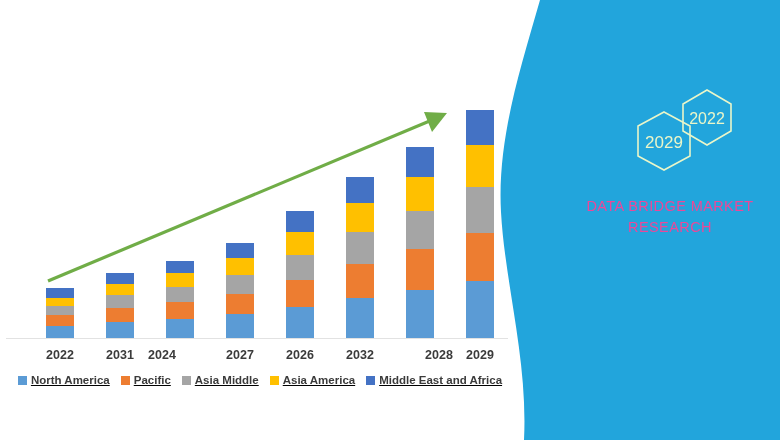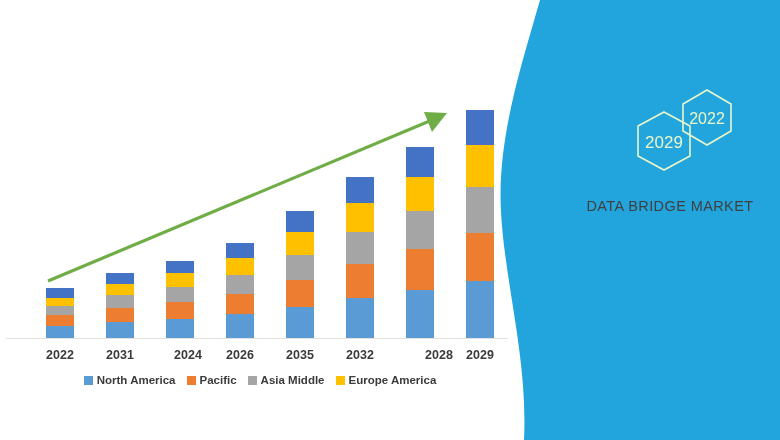--- a/index.html
+++ b/index.html
@@ -5,21 +5,21 @@
   html,body{margin:0;padding:0;}
   body{width:780px;height:440px;background:#ffffff;font-family:"Liberation Sans",sans-serif;overflow:hidden;}
   #root{position:relative;width:780px;height:440px;background:#fff;}
 
   
   #brand-panel{position:absolute;left:0;top:0;width:780px;height:440px;}
   #brand-panel svg{display:block;}
 
   .brand-text{
     position:absolute;left:560px;top:196px;width:220px;
-    text-align:center;color:#404040;
+    text-align:center;color:#ec4899;
     font-size:14.5px;letter-spacing:.4px;line-height:21px;font-weight:400;
   }
   .hex-label{
     fill:#EAF6C9;font-family:"Liberation Sans",sans-serif;
     font-size:17px;text-anchor:middle;
   }
   .hex-label.small{font-size:16px;}
 
   
   #chart{position:absolute;left:0;top:0;width:520px;height:440px;}
@@ -31,21 +31,21 @@
   .bar .seg{width:100%;}
 
   .xtick{
     position:absolute;top:348px;width:60px;text-align:center;
     font-size:12.5px;font-weight:bold;color:#3B3B3B;
   }
 
   
   #legend{
     position:absolute;left:0;top:374px;width:520px;
-    display:flex;justify-content:center;align-items:center;gap:11px;
+    display:flex;justify-content:center;align-items:center;gap:11px;text-decoration:underline;
   }
   .legend-item{display:flex;align-items:center;gap:4px;}
   .legend-swatch{width:9px;height:9px;display:block;}
   .legend-label{font-size:11.5px;font-weight:bold;color:#3B3B3B;white-space:nowrap;}
 
   #arrow{position:absolute;left:0;top:0;width:520px;height:345px;}
 </style>
 </head>
 <body>
 
@@ -57,20 +57,21 @@
 
       <g fill="none" stroke="#EAF6C9" stroke-width="1.6">
         <polygon points="664,112 690,126 690,156 664,170 638,156 638,126"></polygon>
         <polygon points="707,90 731,104 731,131 707,145 683,131 683,104"></polygon>
       </g>
       <text class="hex-label" x="664" y="148">2029</text>
       <text class="hex-label small" x="707" y="124">2022</text>
     </svg>
     <div class="brand-text">
       <div>DATA BRIDGE MARKET</div>
+      <div>RESEARCH</div>
     </div>
   </div>
 
   <div id="chart">
     <div id="plot">
       <div class="baseline"></div>
       <div id="bars">
           <div class="bar" style="left: 46px; height: 50px; bottom: 7px;">
             <div class="seg" style="background: rgb(68, 114, 196); height: 20%;"></div>
             <div class="seg" style="background: rgb(255, 192, 0); height: 16%;"></div>
@@ -129,40 +130,44 @@
           </div>
         </div>
       <svg id="arrow" viewBox="0 0 520 345" xmlns="http://www.w3.org/2000/svg">
         <line x1="48" y1="281" x2="432" y2="120" stroke="#70AD47" stroke-width="3.2"></line>
         <polygon points="447,113 424,112 432,132" fill="#70AD47"></polygon>
       </svg>
     </div>
     <div id="xticks">
         <div class="xtick" style="left: 30px;">2022</div>
         <div class="xtick" style="left: 90px;">2031</div>
-        <div class="xtick" style="left: 158px;">2024</div>
-        <div class="xtick" style="left: 210px;">2026</div>
-        <div class="xtick" style="left: 270px;">2035</div>
+        <div class="xtick" style="left: 132px;">2024</div>
+        <div class="xtick" style="left: 210px;">2027</div>
+        <div class="xtick" style="left: 270px;">2026</div>
         <div class="xtick" style="left: 330px;">2032</div>
         <div class="xtick" style="left: 409px;">2028</div>
         <div class="xtick" style="left: 450px;">2029</div>
       </div>
     <div id="legend">
         <div class="legend-item">
           <span class="legend-swatch" style="background: rgb(91, 155, 213);"></span>
           <span class="legend-label">North America</span>
         </div>
         <div class="legend-item">
           <span class="legend-swatch" style="background: rgb(237, 125, 49);"></span>
           <span class="legend-label">Pacific</span>
         </div>
         <div class="legend-item">
           <span class="legend-swatch" style="background: rgb(165, 165, 165);"></span>
           <span class="legend-label">Asia Middle</span>
         </div>
         <div class="legend-item">
           <span class="legend-swatch" style="background: rgb(255, 192, 0);"></span>
-          <span class="legend-label">Europe America</span>
+          <span class="legend-label">Asia America</span>
+        </div>
+        <div class="legend-item">
+          <span class="legend-swatch" style="background: rgb(68, 114, 196);"></span>
+          <span class="legend-label">Middle East and Africa</span>
         </div>
       </div>
   </div>
 
 </div>
 
 </body></html>

